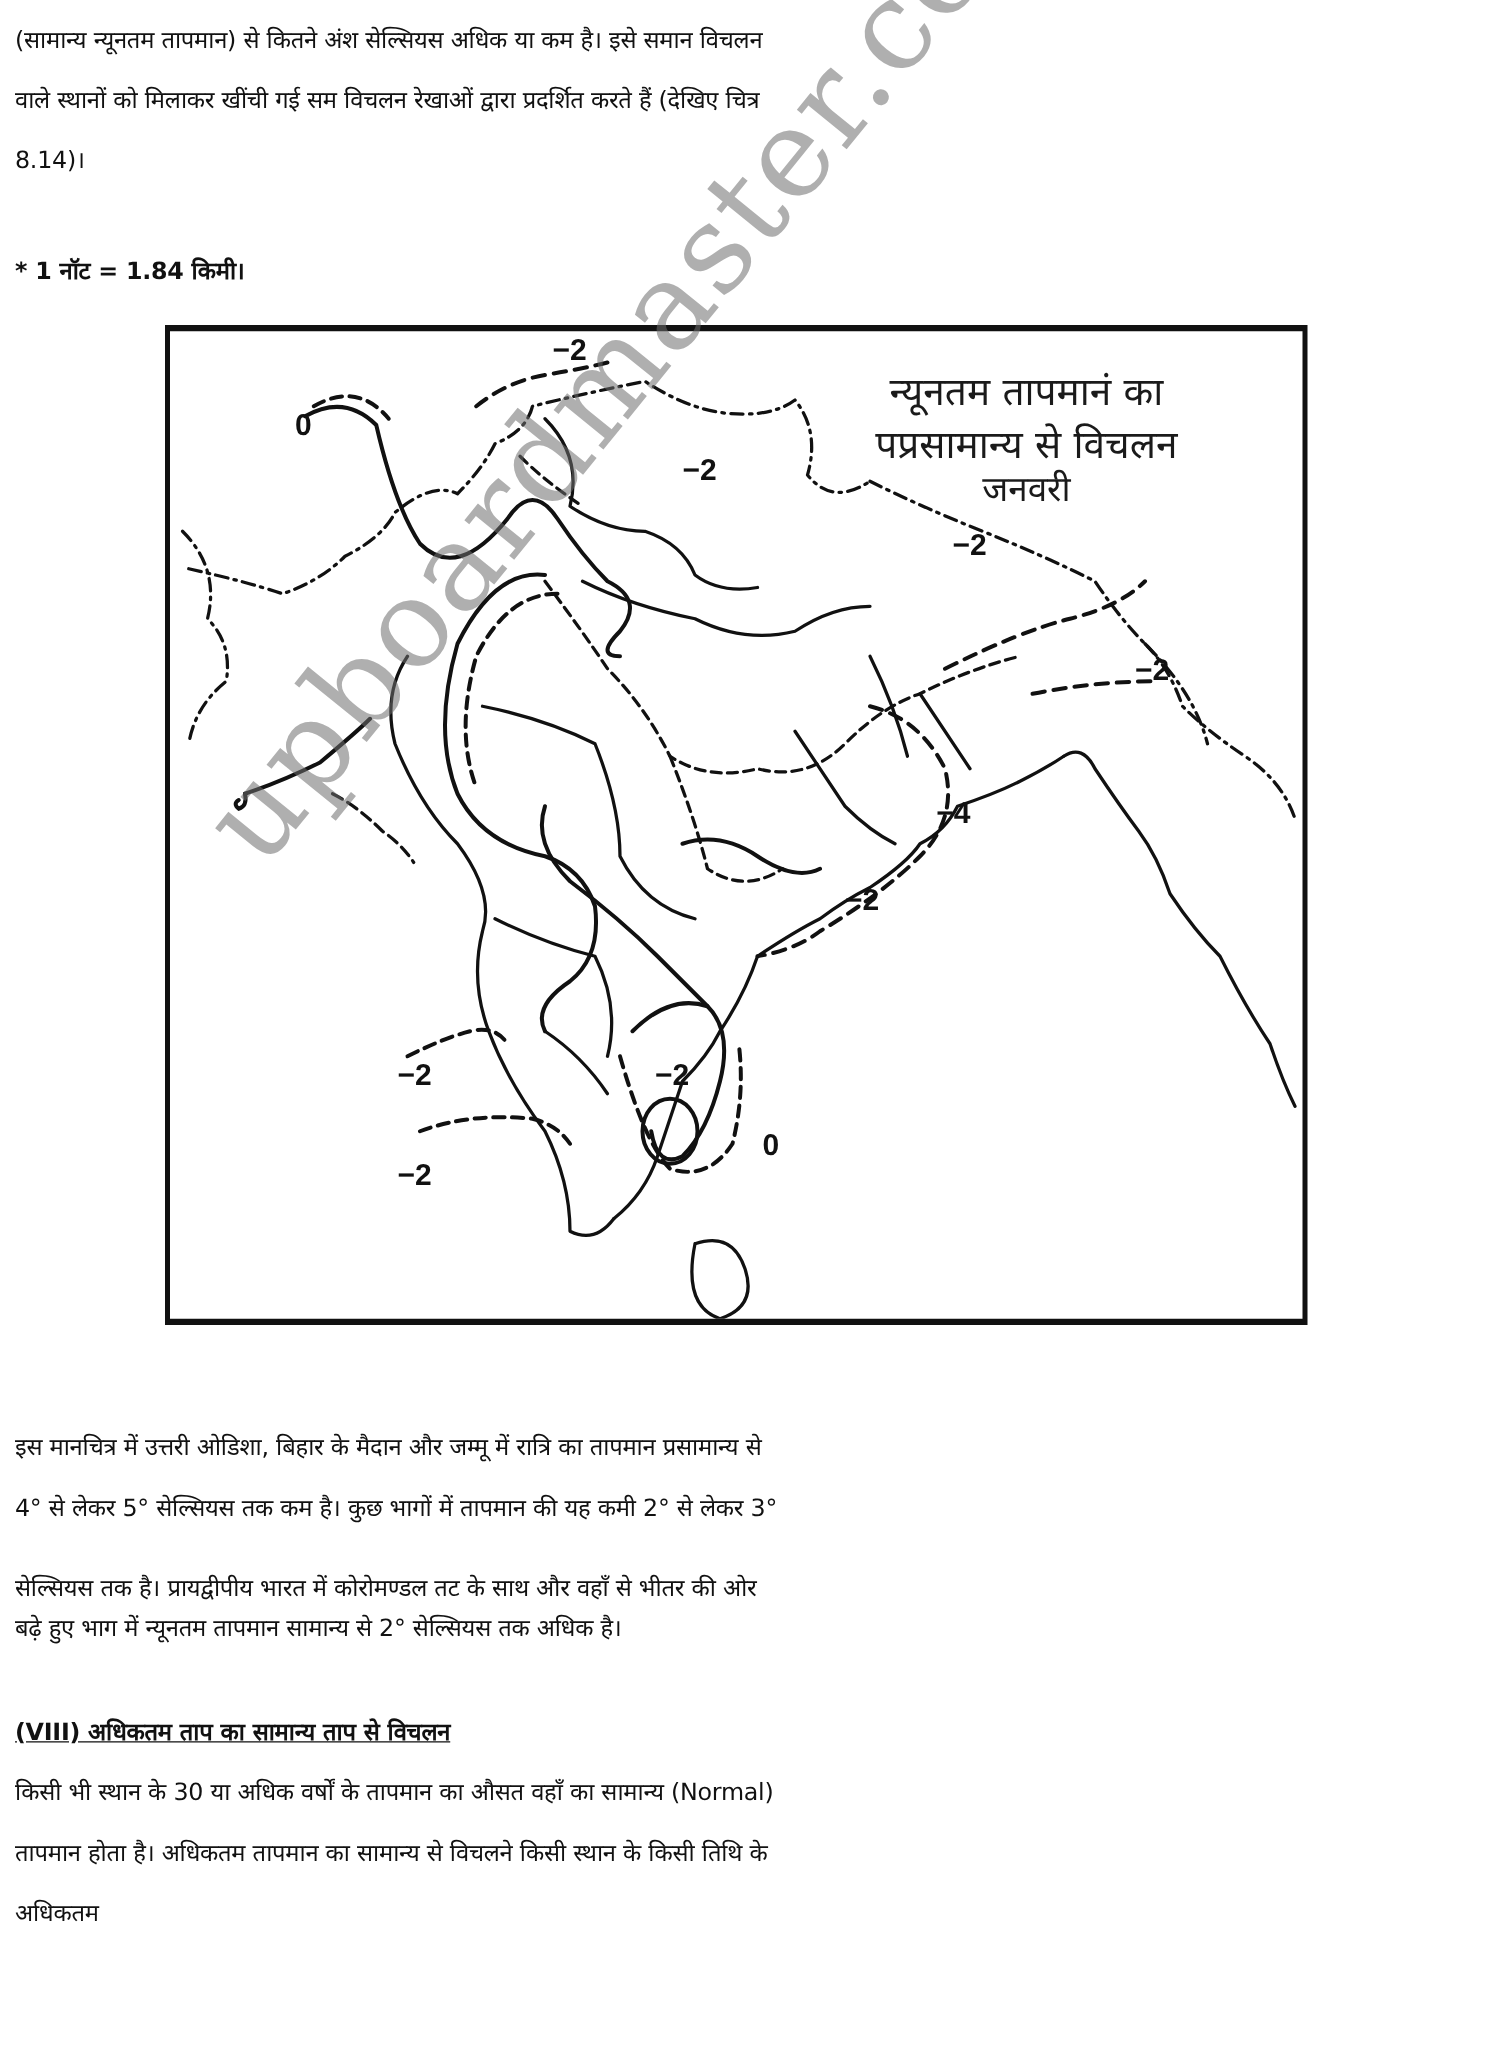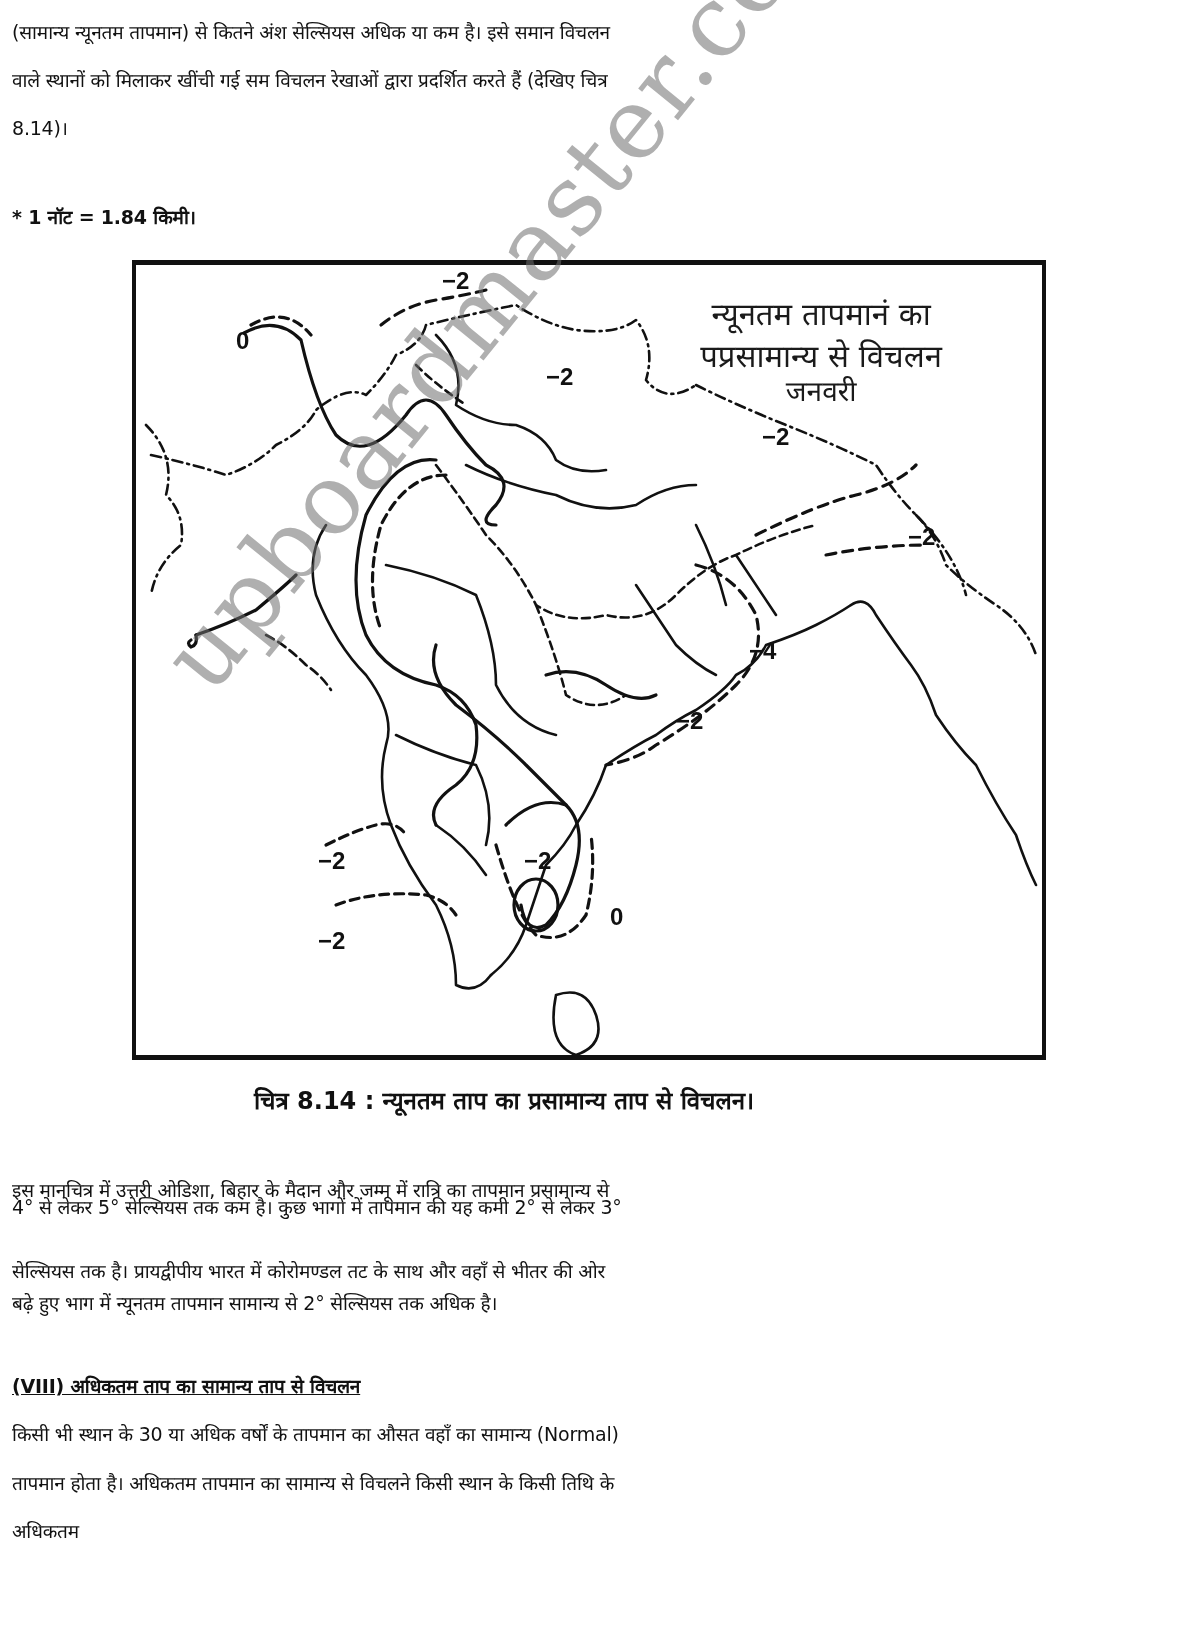--- a/index.html
+++ b/index.html
@@ -121,26 +121,25 @@
     <span class="map-label" style="left:410px; top:98px;">−2</span>
     <span class="map-label" style="left:626px; top:158px;">−2</span>
     <span class="map-label" style="left:772px; top:258px;">−2</span>
     <span class="map-label" style="left:613px; top:372px;">−4</span>
     <span class="map-label" style="left:540px; top:442px;">−2</span>
     <span class="map-label" style="left:388px; top:582px;">−2</span>
     <span class="map-label" style="left:182px; top:582px;">−2</span>
     <span class="map-label" style="left:182px; top:662px;">−2</span>
     <span class="map-label" style="left:474px; top:638px;">0</span>
   </div>
-  <div class="caption">चित्र 8.14 : न्यूनतम ताप का प्रसामान्य ताप से विचलन।</div>
 </div>
 
 <div class="watermark">upboardmaster.com ©</div>
 
-<div class="para" style="top:1136px;margin-top:32px;">इस मानचित्र में उत्तरी ओडिशा, बिहार के मैदान और जम्मू में रात्रि का तापमान प्रसामान्य से</div>
+<div class="para" style="top:1136px;">इस मानचित्र में उत्तरी ओडिशा, बिहार के मैदान और जम्मू में रात्रि का तापमान प्रसामान्य से</div>
 <div class="para" style="top:1185px;">4° से लेकर 5° सेल्सियस तक कम है। कुछ भागों में तापमान की यह कमी 2° से लेकर 3°</div>
 <div class="para" style="top:1233px;margin-top:16px;">सेल्सियस तक है। प्रायद्वीपीय भारत में कोरोमण्डल तट के साथ और वहाँ से भीतर की ओर</div>
 <div class="para" style="top:1281px;">बढ़े हुए भाग में न्यूनतम तापमान सामान्य से 2° सेल्सियस तक अधिक है।</div>
 
 <div class="para bold" style="top:1364px;text-decoration:underline;">(VIII) अधिकतम ताप का सामान्य ताप से विचलन</div>
 <div class="para" style="top:1412px;">किसी भी स्थान के 30 या अधिक वर्षों के तापमान का औसत वहाँ का सामान्य (Normal)</div>
 <div class="para" style="top:1461px;">तापमान होता है। अधिकतम तापमान का सामान्य से विचलने किसी स्थान के किसी तिथि के</div>
 <div class="para" style="top:1509px;">अधिकतम</div>
 
 </body></html>

